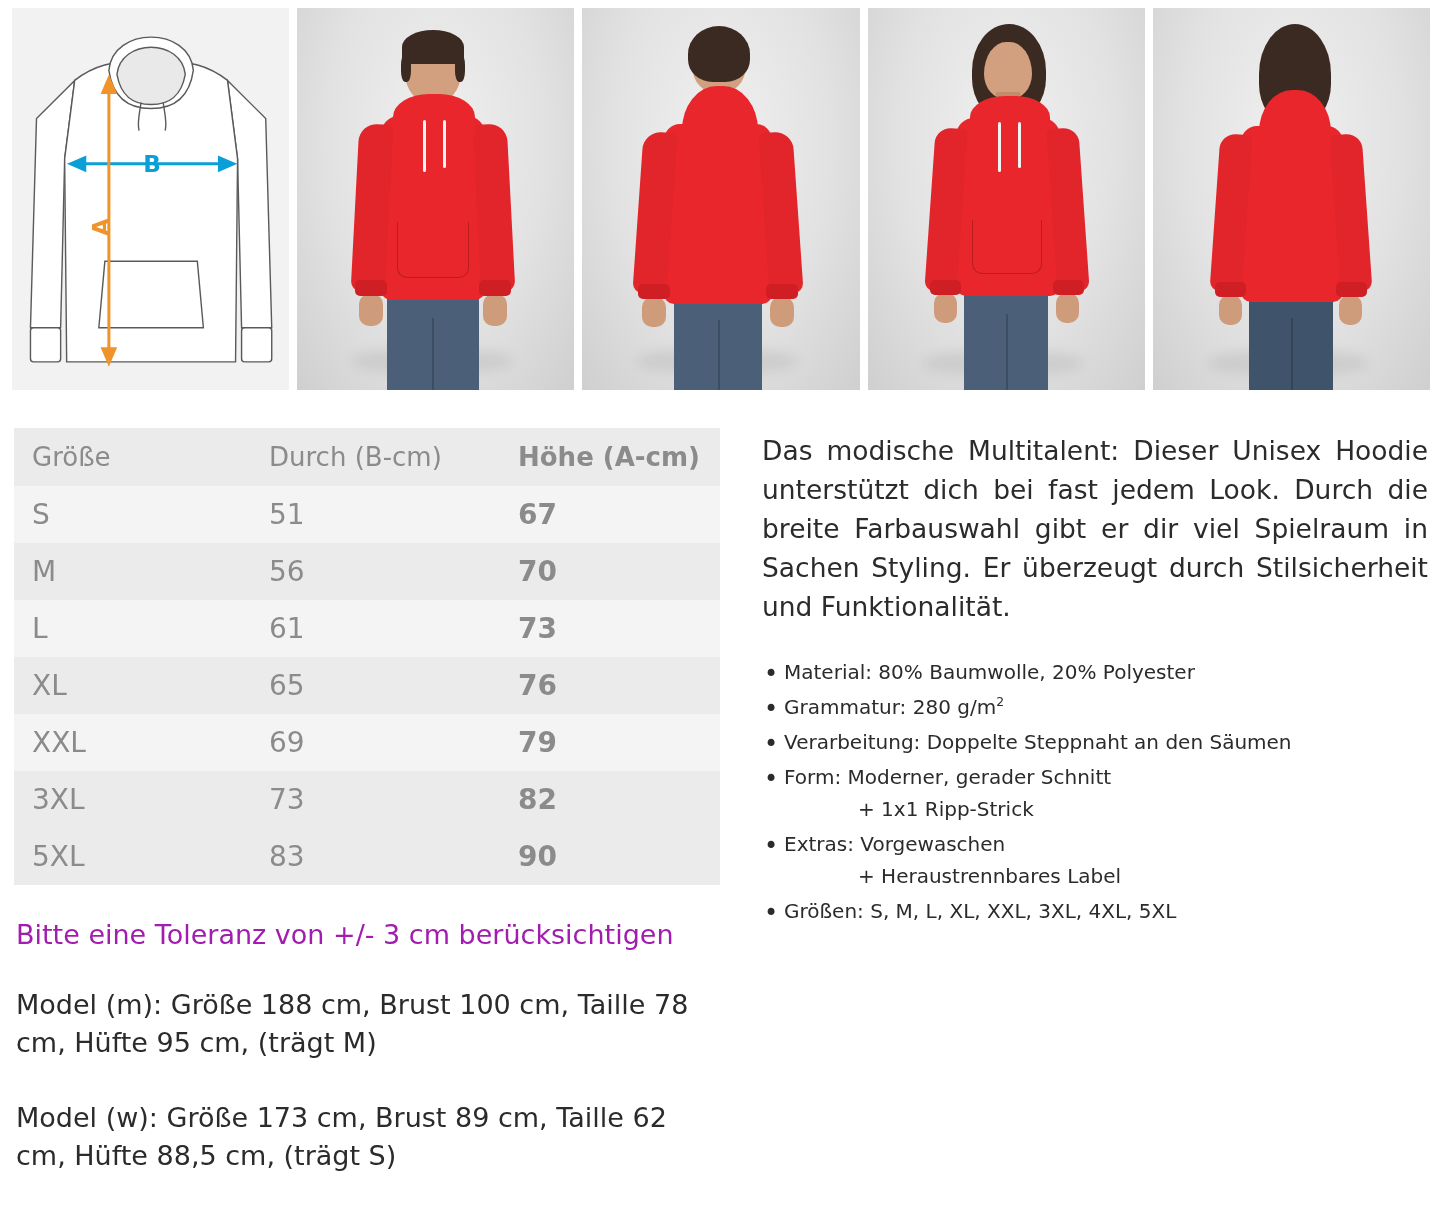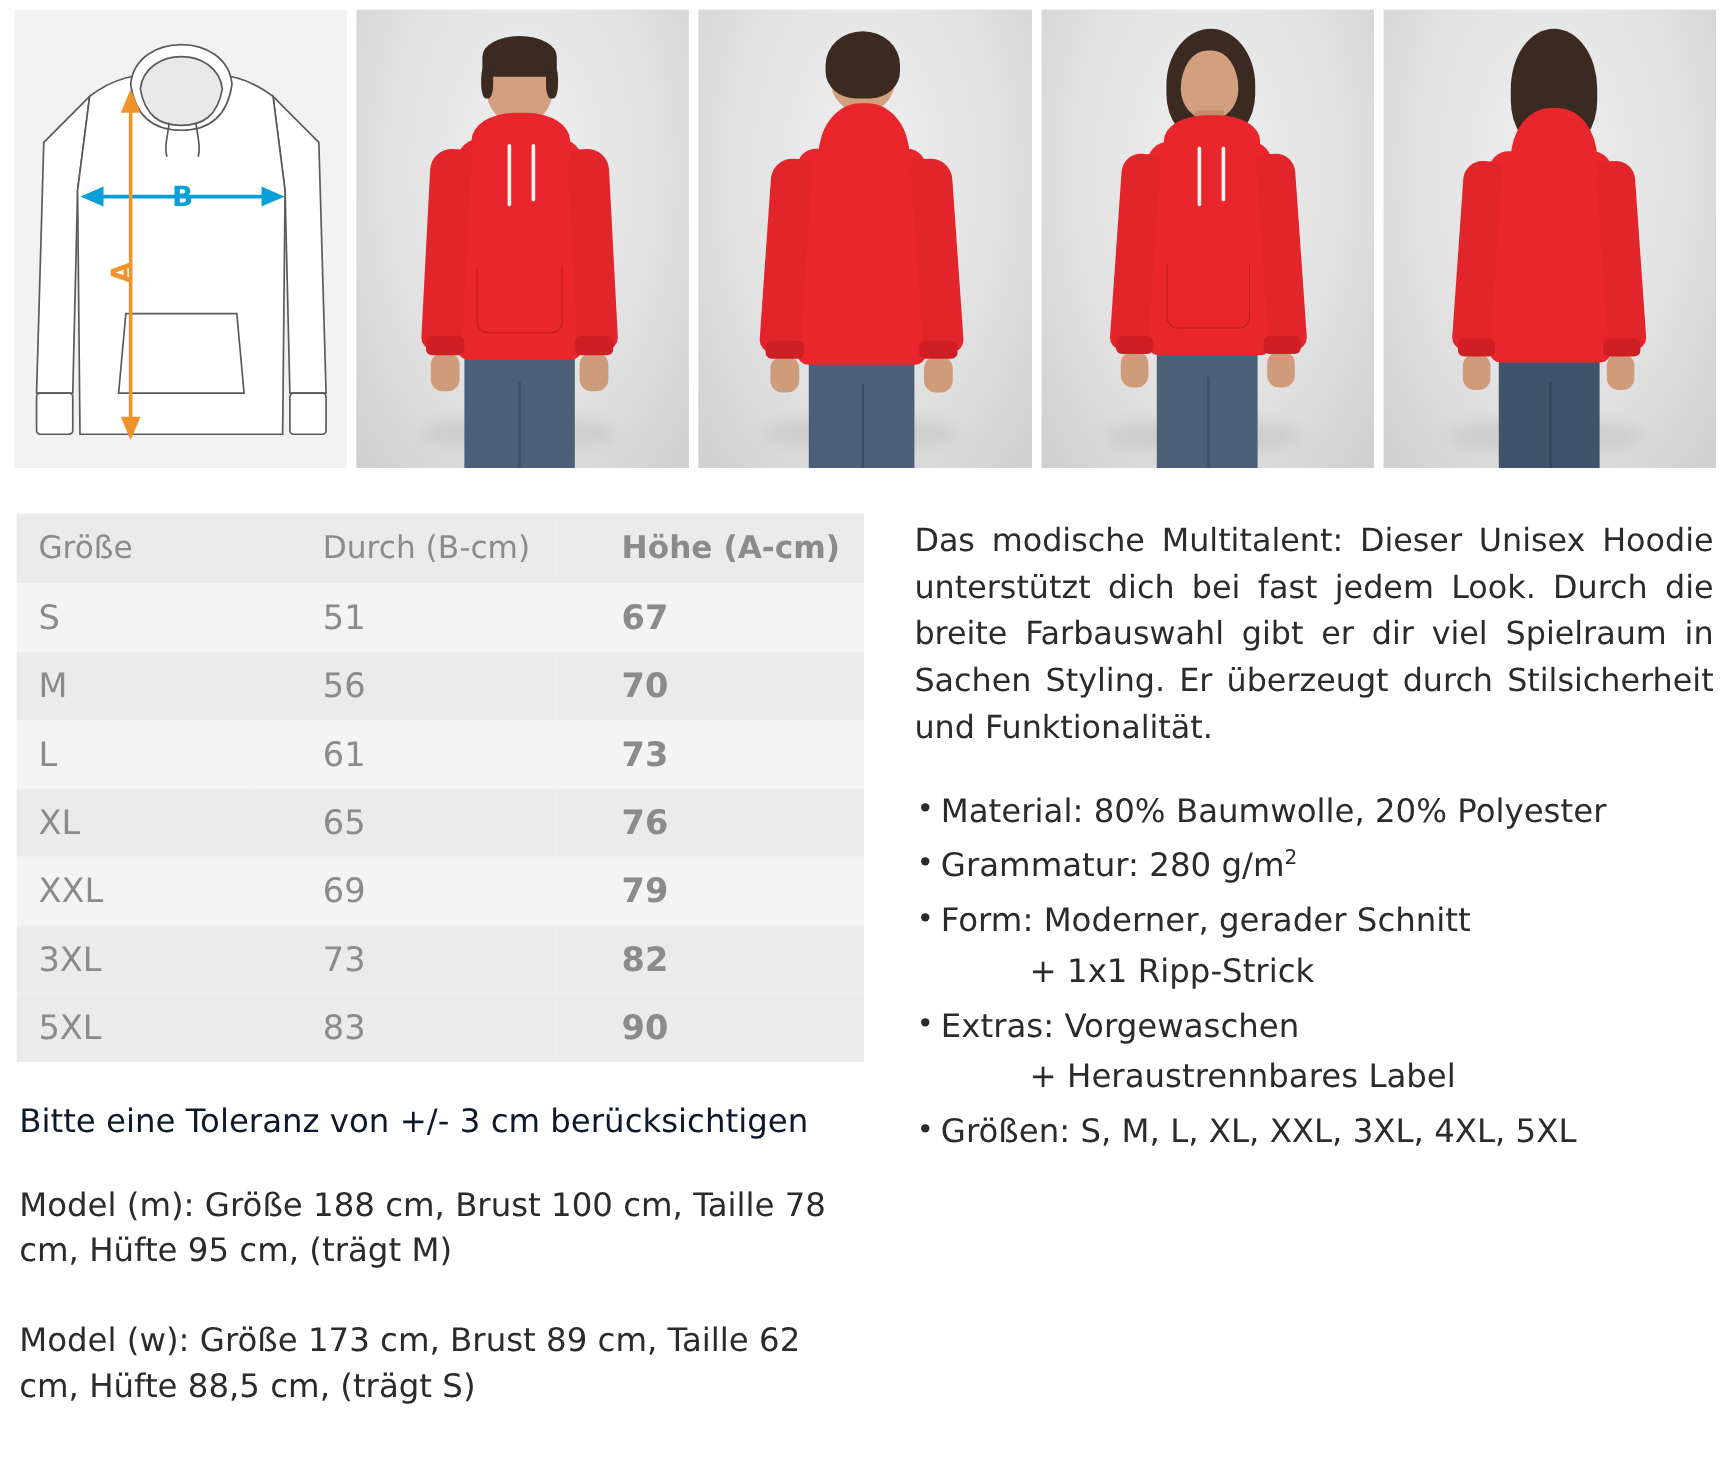--- a/index.html
+++ b/index.html
@@ -152,21 +152,21 @@
     color: #8b8b8b;
   }
   table.size-table th.c0, table.size-table td.c0 { width: 195px; padding-left: 18px; }
   table.size-table th.c1, table.size-table td.c1 { width: 255px; padding-left: 60px;}
   table.size-table th.c2, table.size-table td.c2 { padding-left: 54px; font-weight: bold; }
   table.size-table tr.row-even td { background: #ebebeb; }
   table.size-table tr.row-odd td { background: #f4f4f4; }
 
   .note {
     font-size: 27px;
-    color: #0f172a;
+    color: #a21caf;
     margin: 34px 0 0 2px;
   }
   .model-line {
     font-size: 27px;
     color: #2b2b2b;
     margin: 36px 0 0 2px;
     line-height: 1.42;
     max-width: 700px;
   }
   .model-line b { font-weight: normal; }
@@ -179,21 +179,21 @@
     margin: 0 0 30px 0;
     max-width: 680px;
   }
   ul.features {
     list-style: none;
     margin: 0;
     padding: 0;
   }
   ul.features li {
     position: relative;
-    font-size: 27px;
+    font-size: 20px;
     line-height: 1.5;
     color: #2b2b2b;
     padding-left: 22px;
     margin-bottom: 5px;
   }
   ul.features li:before {
     content: "\2022";
     position: absolute;
     left: 2px;
     top: -1px;
@@ -407,20 +407,21 @@
         <b>Model (w):</b><span> Größe 173 cm, Brust 89 cm, Taille 62 cm, Hüfte 88,5 cm, (trägt S)</span>
       </div>
     </div>
 
     <div class="right-col">
       <p class="desc">Das modische Multitalent: Dieser Unisex Hoodie unterstützt dich bei fast jedem Look. Durch die breite Farbauswahl gibt er dir viel Spielraum in Sachen Styling. Er überzeugt durch Stilsicherheit und Funktionalität.</p>
 
       <ul class="features">
         <li>Material: 80% Baumwolle, 20% Polyester</li>
         <li><span>Grammatur: 280 g/m</span><sup>2</sup></li>
+        <li>Verarbeitung: Doppelte Steppnaht an den Säumen</li>
         <li>Form: Moderner, gerader Schnitt</li>
         <li class="sub">+ 1x1 Ripp-Strick</li>
         <li>Extras: Vorgewaschen</li>
         <li class="sub">+ Heraustrennbares Label</li>
         <li>Größen:  S, M, L, XL, XXL, 3XL, 4XL, 5XL</li>
       </ul>
     </div>
   </div>
 </div>
 

